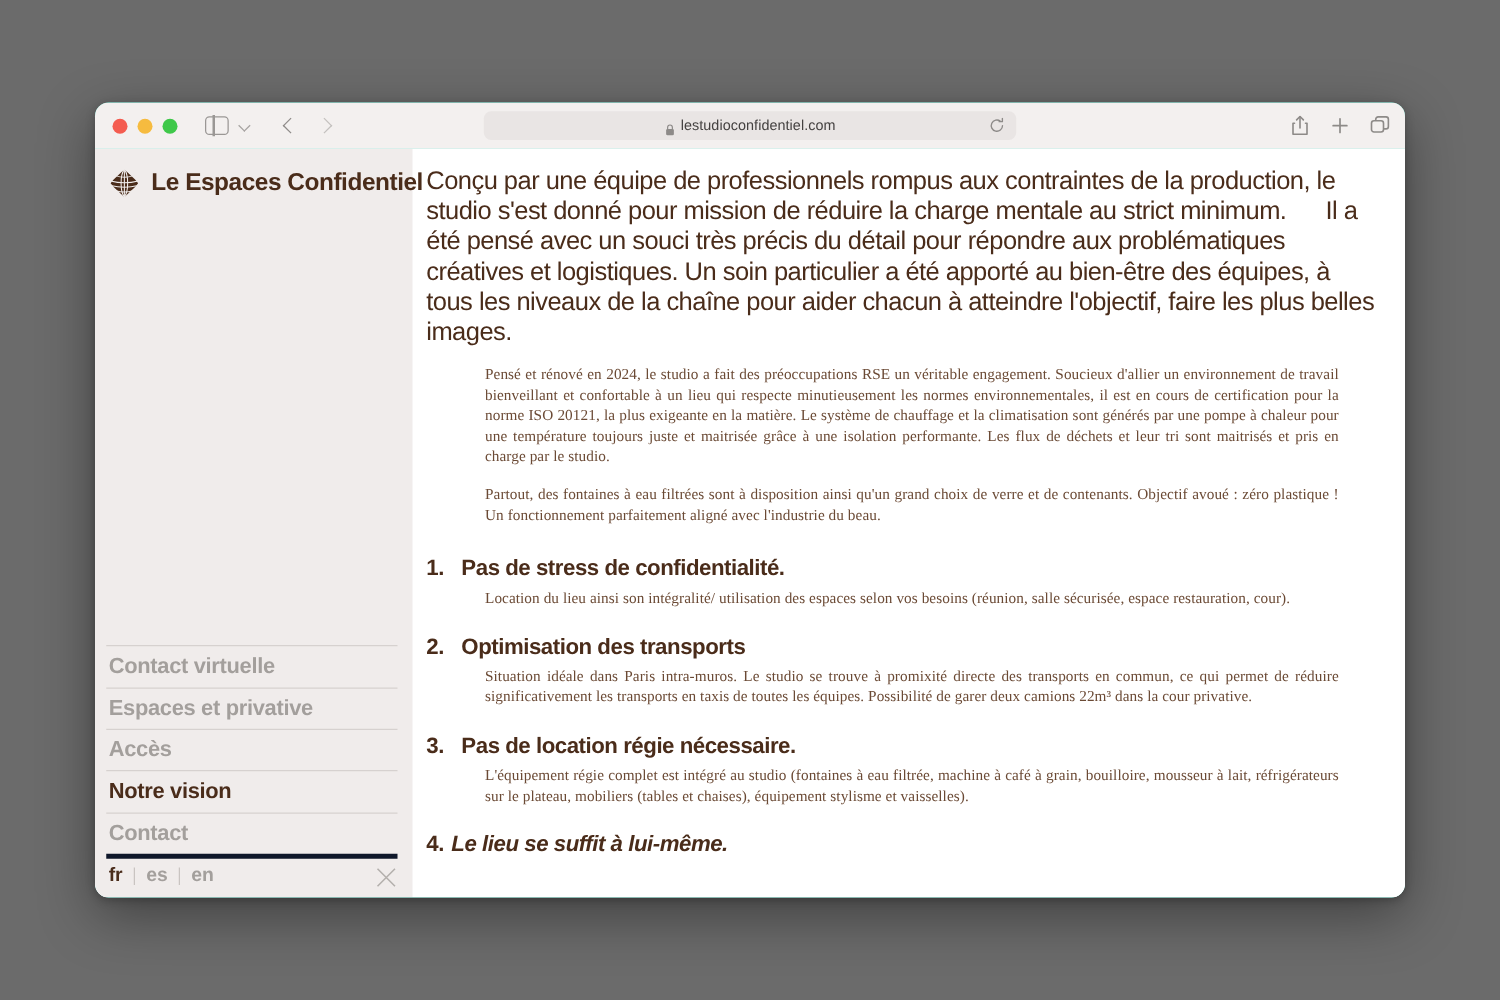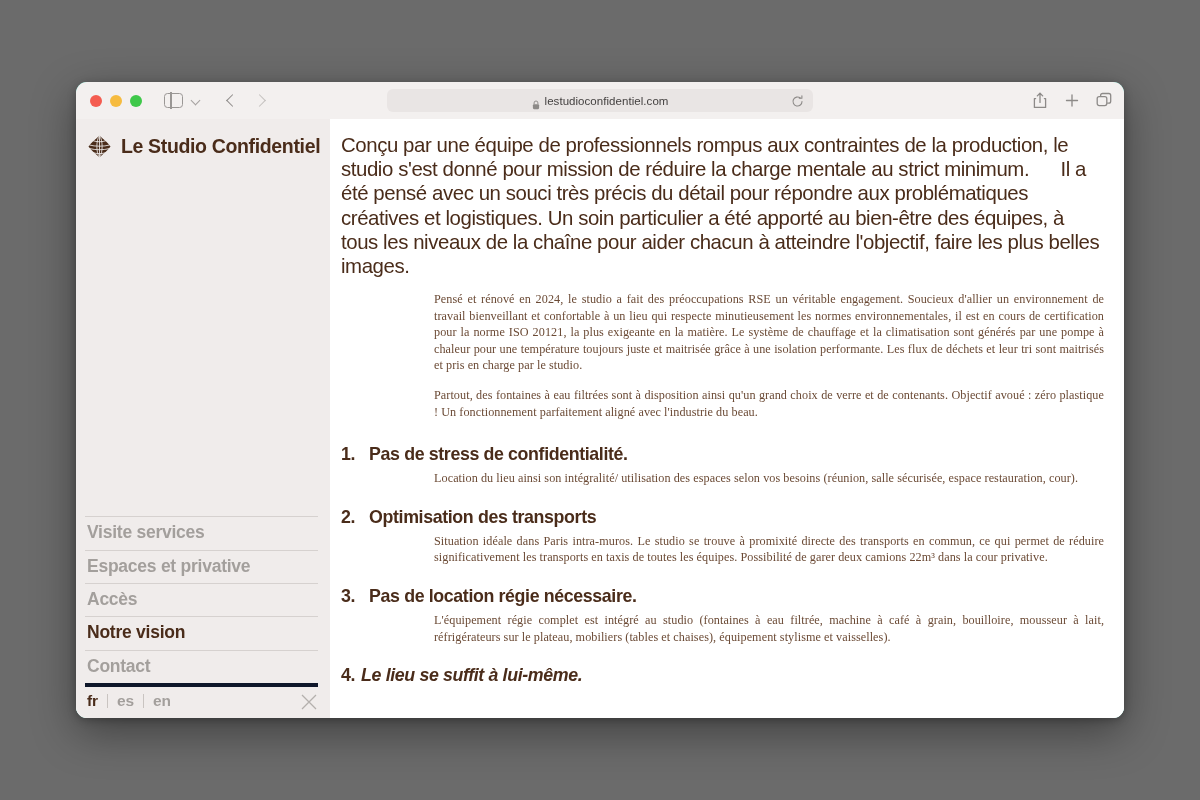--- a/index.html
+++ b/index.html
@@ -226,21 +226,21 @@
     letter-spacing: -0.42px;
     margin-bottom: 13px;
   }
   #lede .indent { display: inline-block; width: 26px; }
 
   .body-para {
     font-family: "Liberation Serif", serif;
     font-size: 12.2px;
     color: #6b4a35;
     line-height: 1.36;
-    margin-left: 93px;
+    margin-left: 47px;
     margin-bottom: 13px;
     text-align: justify;
     letter-spacing: 0.06px;
     max-width: 683px;
   }
 
   .section { margin-top: 5px; }
 
   .section-head {
     display: flex;
@@ -345,27 +345,27 @@
                 <path d="M12.5 1.5 C9.0 6.0 9.0 19.0 12.5 23.5"></path>
                 <path d="M12.5 1.5 C16.0 6.0 16.0 19.0 12.5 23.5"></path>
                 <path d="M12.5 1.5 L12.5 23.5"></path>
                 <path d="M5.4 6.5 C10.0 8.2 15.0 8.2 19.6 6.5"></path>
                 <path d="M2.4 11.0 C8.0 12.6 17.0 12.6 22.6 11.0"></path>
                 <path d="M2.6 14.6 C8.0 16.1 17.0 16.1 22.4 14.6"></path>
                 <path d="M5.6 18.6 C10.0 19.9 15.0 19.9 19.4 18.6"></path>
               </g>
             </svg>
           </span>
-          <span id="brand-name">Le Studio Confidentiel</span>
+          <span id="brand-name">Le Espaces Confidentiel</span>
         </div>
 
         <div id="nav-spacer"></div>
 
         <nav id="nav-list">
-          <div class="nav-item">Visite services</div>
+          <div class="nav-item">Contact virtuelle</div>
           <div class="nav-item">Espaces et privative</div>
           <div class="nav-item">Accès</div>
           <div class="nav-item active">Notre vision</div>
           <div class="nav-item">Contact</div>
 
           <div id="lang-row">
             <span class="lang active">fr</span>
             <span class="lang-sep"></span>
             <span class="lang">es</span>
             <span class="lang-sep"></span>

